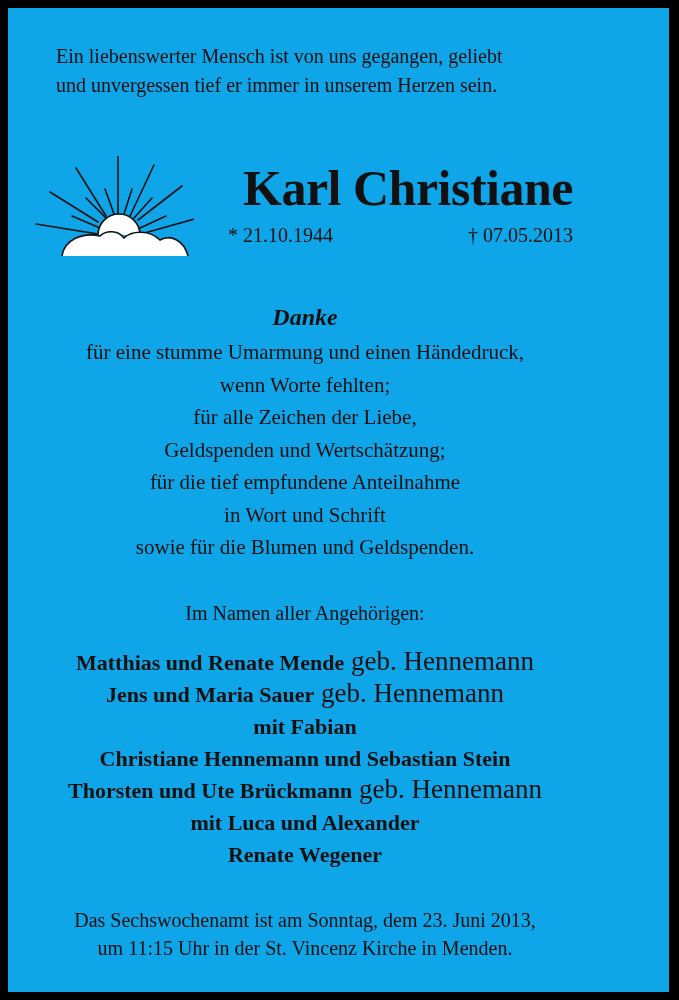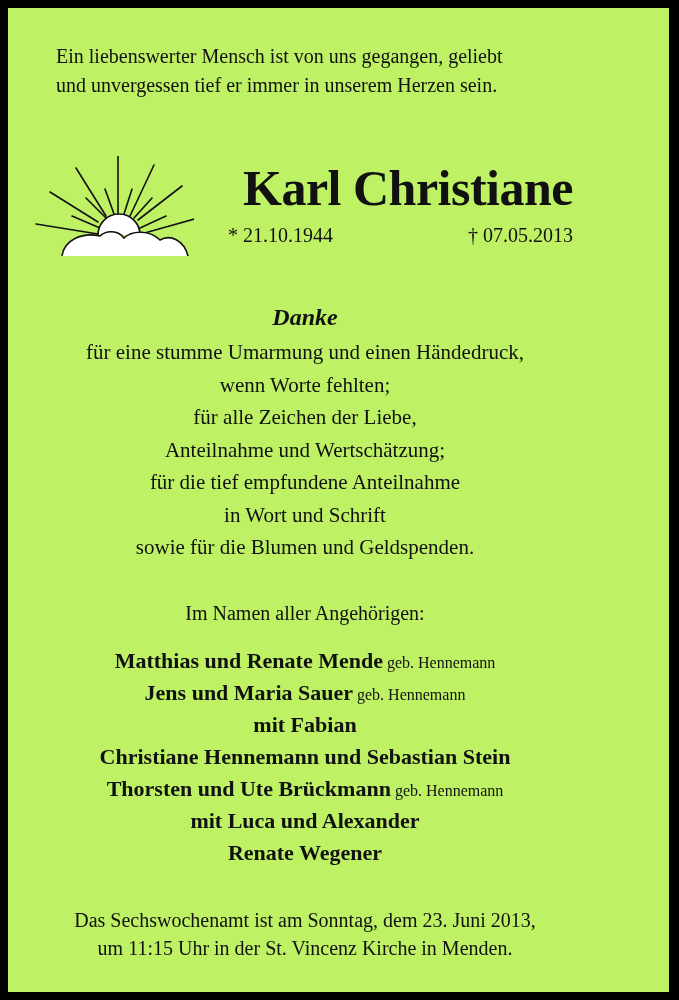--- a/index.html
+++ b/index.html
@@ -1,19 +1,19 @@
 <!DOCTYPE html>
 <html><head>
 <meta charset="utf-8">
 <style>
   html, body { margin:0; padding:0; background:#000; }
   body { width:679px; height:1000px; position:relative; overflow:hidden; }
   .page {
     position:absolute; left:8px; top:8px; width:661px; height:984px;
-    background:#bef264; color:#111;
+    background:#0ea5e9; color:#111;
     font-family:"Liberation Serif", serif;
   }
   .intro {
     position:absolute; left:48px; top:34px; width:600px;
     font-size:20px; line-height:29px;
   }
   .sun { position:absolute; left:18px; top:148px; width:168px; height:100px; }
   .name {
     position:absolute; left:190px; top:152px; width:420px; text-align:center;
     font-weight:bold; font-size:50px; line-height:56px; letter-spacing:-0.5px;
@@ -22,21 +22,21 @@
   .born { left:220px; }
   .died { left:460px;text-align:right; }
   .center { position:absolute; left:0; width:594px; text-align:center; }
   .thanks-title { top:294px; font-size:24px; font-weight:bold; font-style:italic; line-height:30px; }
   .thanks-lines { top:328px; font-size:21px; line-height:32.5px; }
   .thanks-lines div { white-space:nowrap; }
   .family-intro { top:592px; font-size:20px; line-height:26px; }
   .family { top:638px; font-size:22px; line-height:30px; }
   .family .row { white-space:nowrap; }
   .family b { font-weight:bold;margin-top:24px; }
-  .family .geb { font-weight:normal; font-size:16px; }
+  .family .geb { font-weight:normal; font-size:27px; }
   .footer { top:898px; font-size:20px; line-height:28px; }
 </style>
 </head>
 <body>
 
 <div class="page">
 
   <div class="intro">
     <div>Ein liebenswerter Mensch ist von uns gegangen, geliebt</div>
     <div>und unvergessen tief er immer in unserem Herzen sein.</div>
@@ -65,21 +65,21 @@
 
   <div class="name">Karl Christiane</div>
   <div class="dates born">* 21.10.1944</div>
   <div class="dates died">† 07.05.2013</div>
 
   <div class="center thanks-title">Danke</div>
   <div class="center thanks-lines">
     <div>für eine stumme Umarmung und einen Händedruck,</div>
     <div>wenn Worte fehlten;</div>
     <div>für alle Zeichen der Liebe,</div>
-    <div>Anteilnahme und Wertschätzung;</div>
+    <div>Geldspenden und Wertschätzung;</div>
     <div>für die tief empfundene Anteilnahme</div>
     <div>in Wort und Schrift</div>
     <div>sowie für die Blumen und Geldspenden.</div>
   </div>
 
   <div class="center family-intro">Im Namen aller Angehörigen:</div>
 
   <div class="center family">
     <div class="row"><b>Matthias und Renate Mende</b><span class="geb"> geb. Hennemann</span></div>
     <div class="row"><b>Jens und Maria Sauer</b><span class="geb"> geb. Hennemann</span></div>

